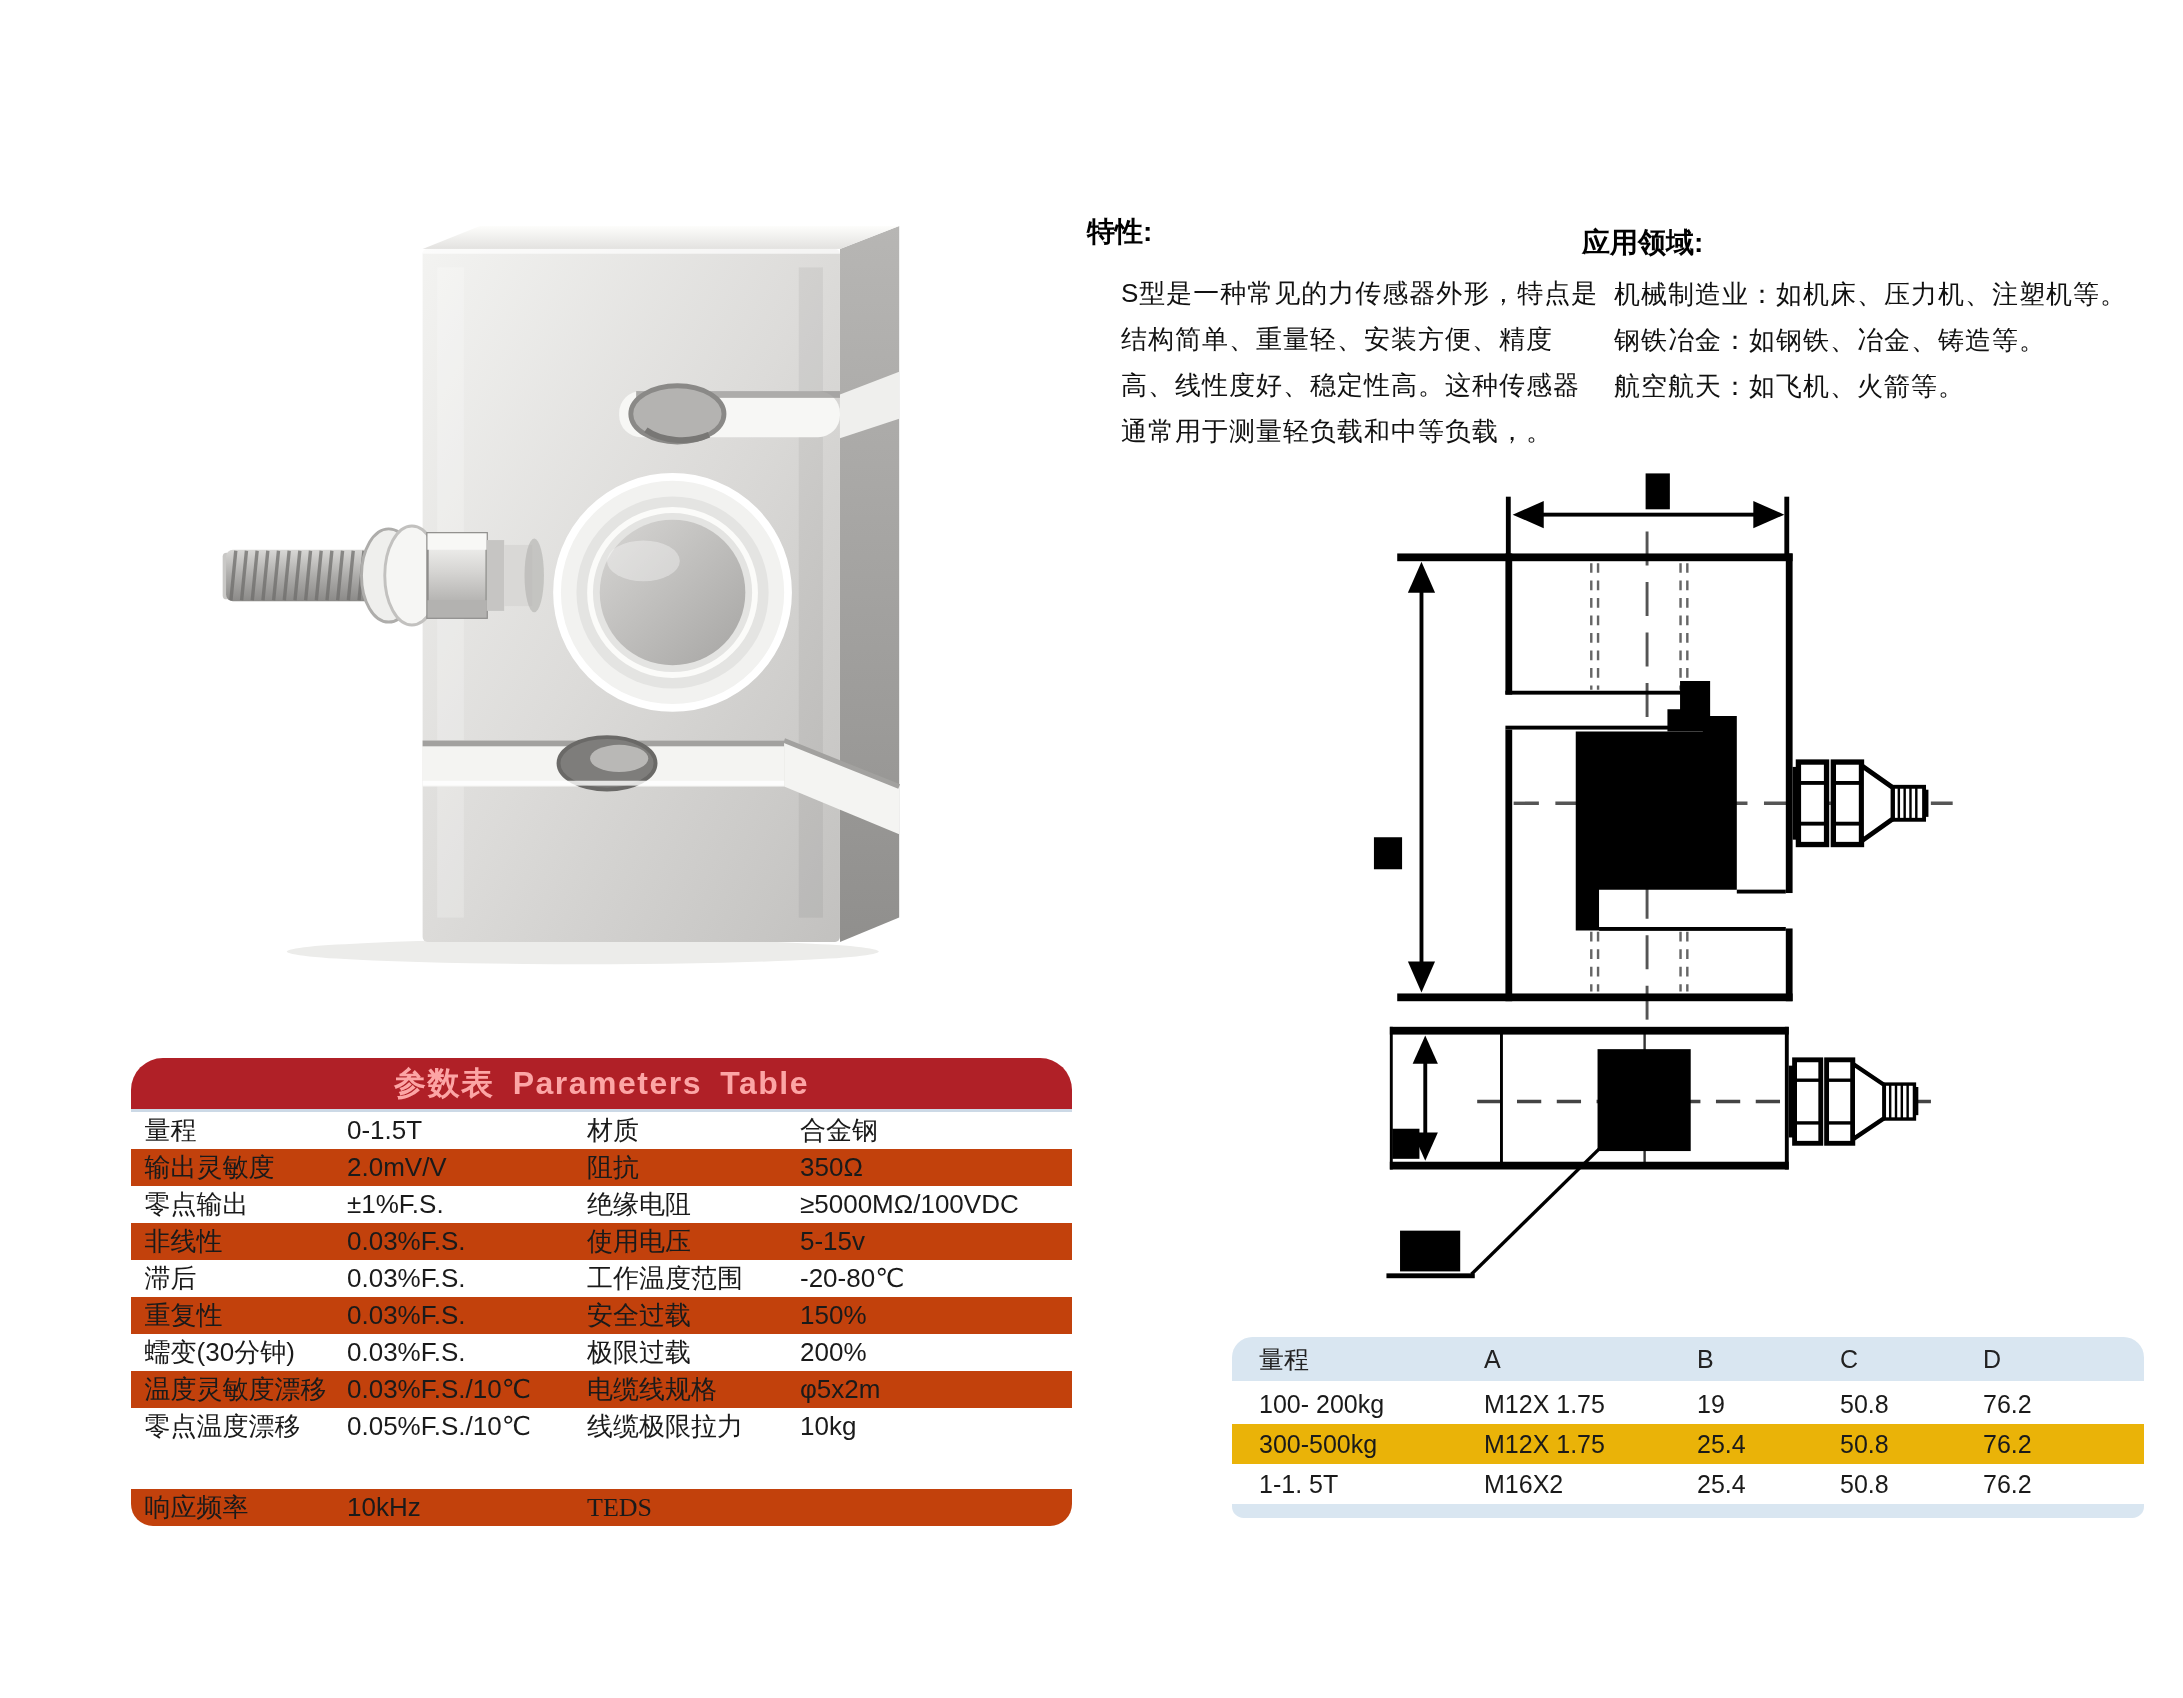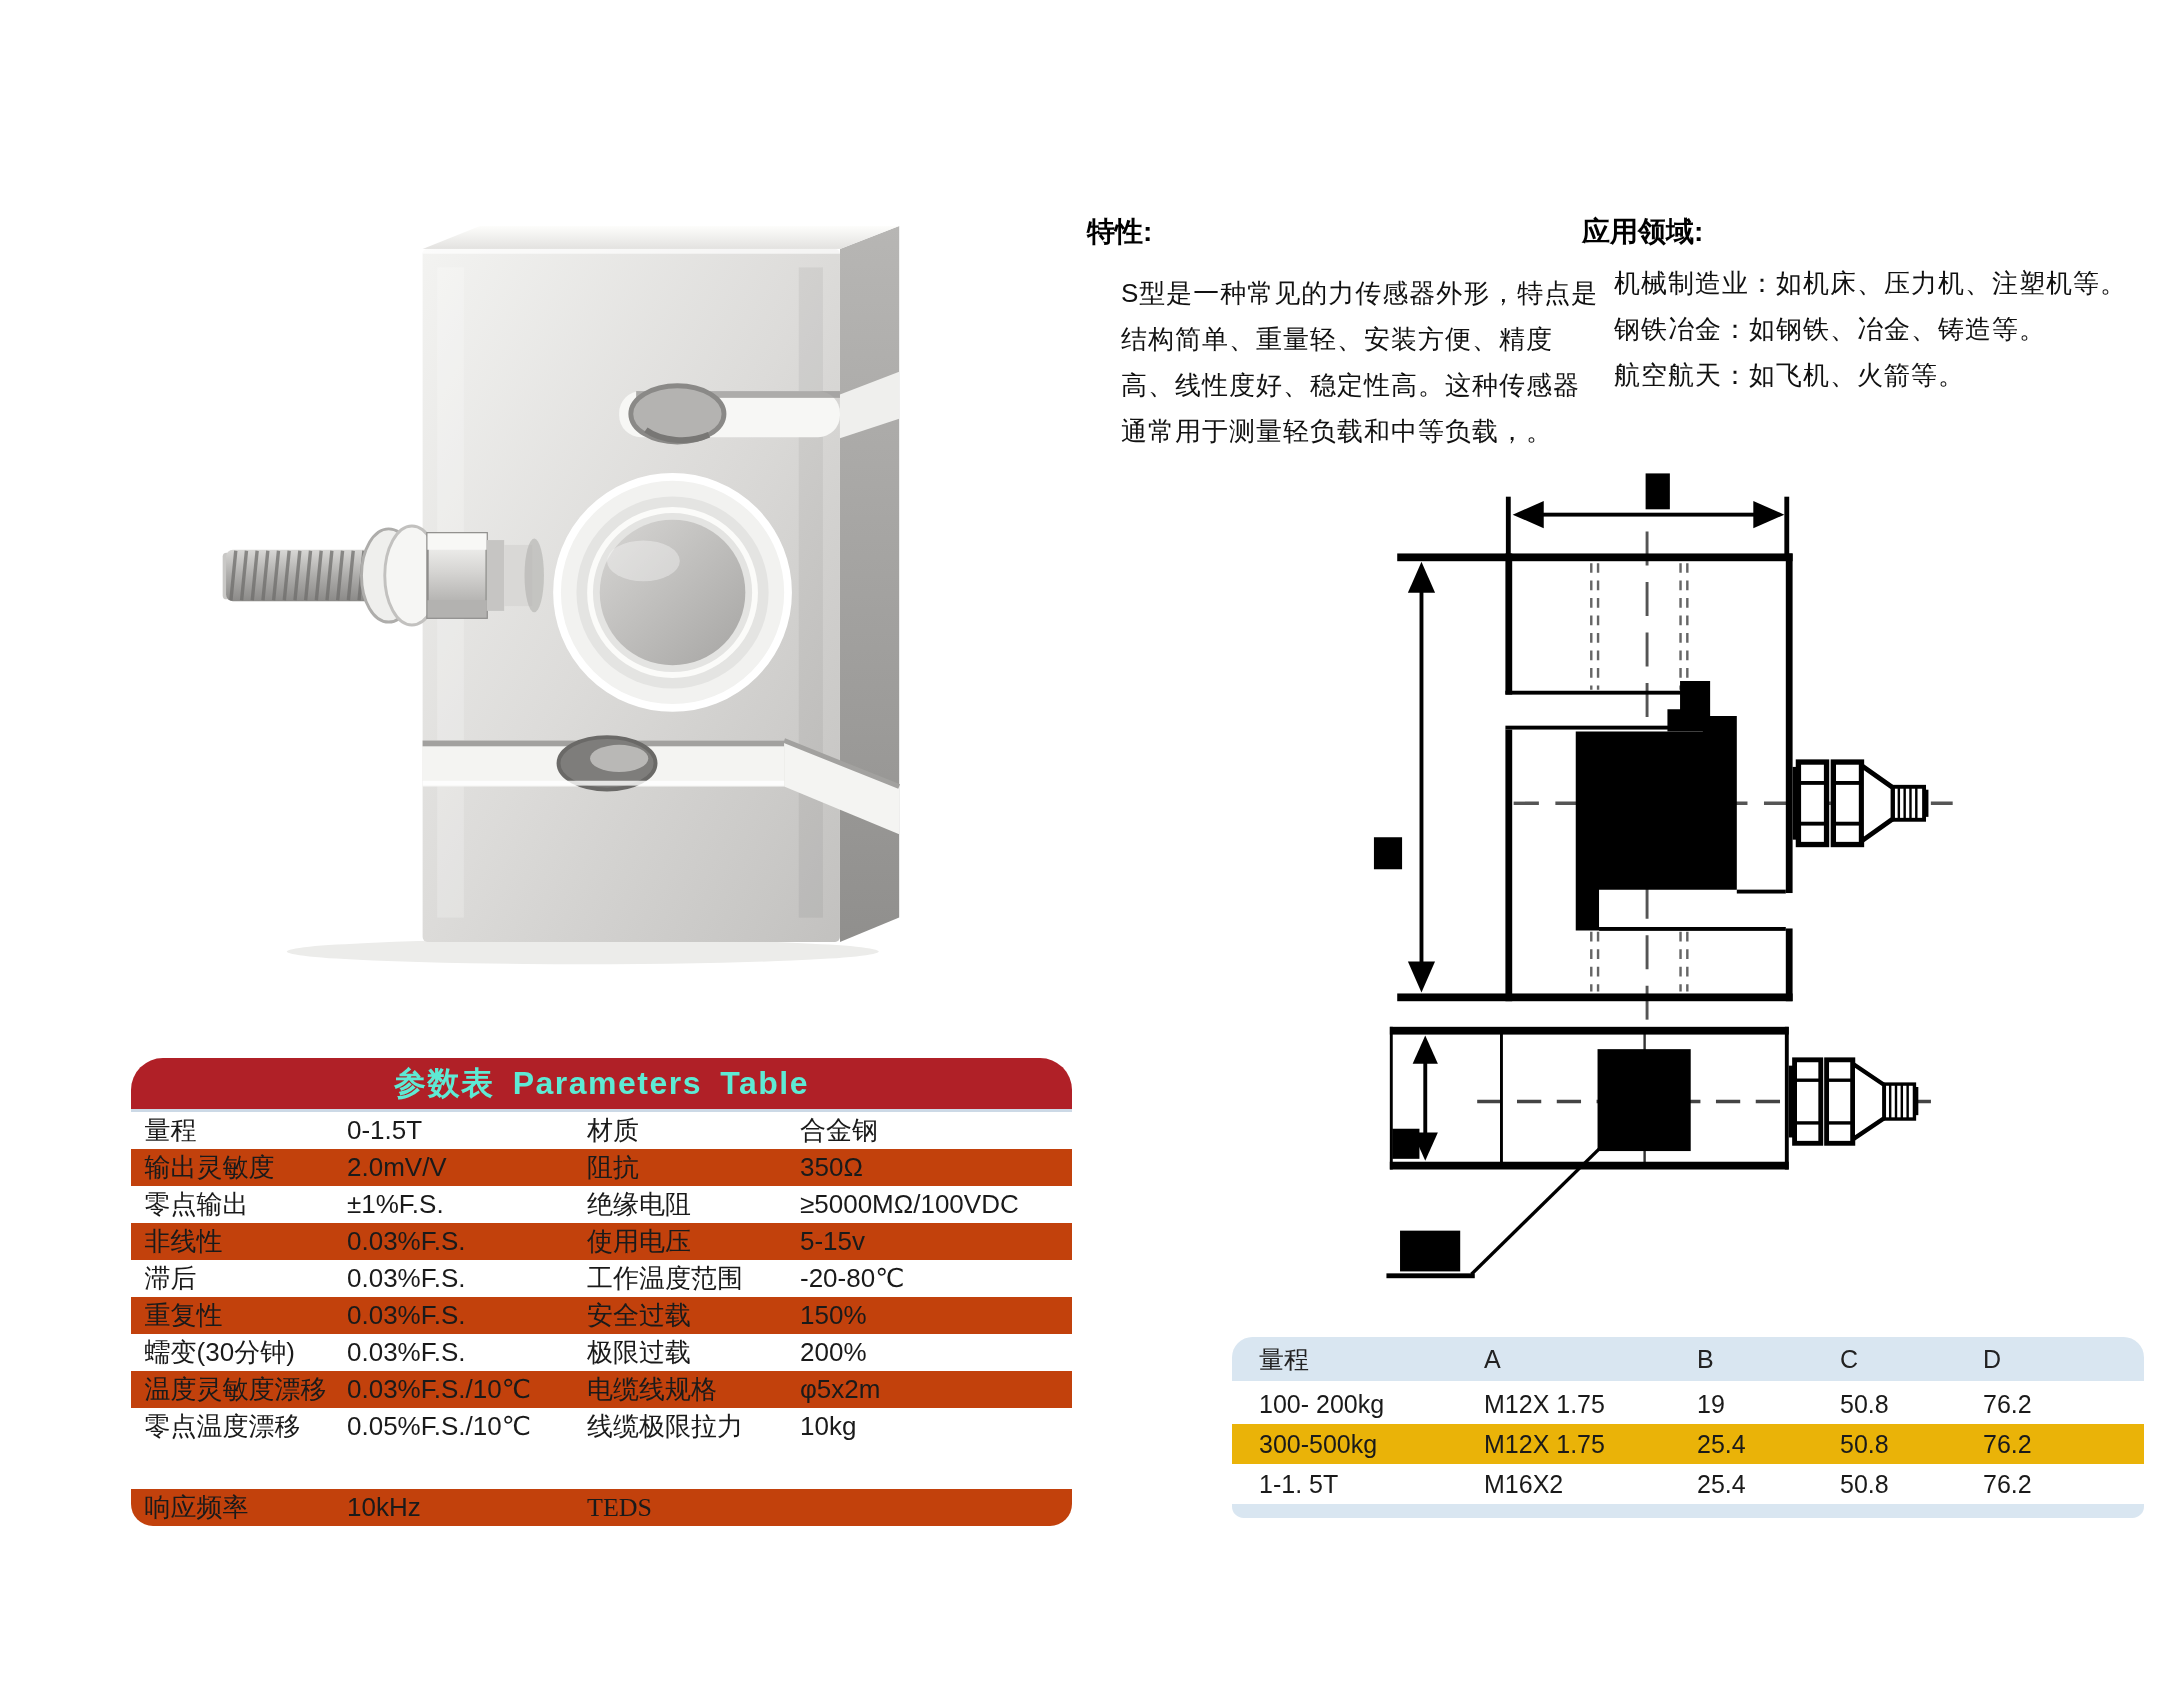--- a/index.html
+++ b/index.html
@@ -6,21 +6,21 @@
   #canvas{position:relative;width:2183px;height:1698px;background:#ffffff;overflow:hidden;
           font-family:"Liberation Sans","DejaVu Sans",sans-serif;color:#1a1a1a;border-radius:22px;}
   .abs{position:absolute;}
   
   .blk-heading{font-size:28px;font-weight:bold;color:#000;white-space:nowrap;}
   .blk-line{font-size:26px;line-height:46px;color:#111;white-space:nowrap;letter-spacing:1px;}
   
   #ptable{left:131px;top:1058px;width:941px;}
   #ptable .banner{height:51px;background:#b02027;border-radius:32px 32px 0 0;
                   display:flex;align-items:center;justify-content:center;}
-  #ptable .banner .title{color:#5eead4;font-size:32px;font-weight:bold;letter-spacing:1.5px;word-spacing:7.8px;}
+  #ptable .banner .title{color:#fca5a5;font-size:32px;font-weight:bold;letter-spacing:1.5px;word-spacing:7.8px;}
   #ptable .underbar{height:3.4px;background:#ccd9e6;}
   .prow{display:flex;align-items:center;height:37px;background:#fff;font-size:26px;}
   .prow.alt{background:#c2410c;}
   .prow.last{border-radius:0 0 22px 22px;margin-top:44px;}
   .pc{box-sizing:border-box;white-space:nowrap;}
   .pc.c1{width:216px;padding-left:13.6px;}
   .pc.c2{width:240px;}
   .pc.c3{width:213px;font-family:Liberation Serif, serif;}
   .pc.c4{flex:1;}
   
@@ -132,21 +132,21 @@
   <div class="abs" style="left:1087px;top:213px;">
     <div class="blk-heading">特性:</div>
     <div style="margin-left:34px;margin-top:19px;">
       <div class="blk-line">S型是一种常见的力传感器外形，特点是</div>
       <div class="blk-line">结构简单、重量轻、安装方便、精度</div>
       <div class="blk-line">高、线性度好、稳定性高。这种传感器</div>
       <div class="blk-line">通常用于测量轻负载和中等负载，。</div>
     </div>
   </div>
 
-  <div class="abs" style="left:1582px;top:213px;">
+  <div class="abs" style="left:1582px;top:224px;">
     <div class="blk-heading">应用领域:</div>
     <div style="margin-left:32px;margin-top:8.7px;">
       <div class="blk-line">机械制造业：如机床、压力机、注塑机等。</div>
       <div class="blk-line">钢铁冶金：如钢铁、冶金、铸造等。</div>
       <div class="blk-line">航空航天：如飞机、火箭等。</div>
     </div>
   </div>
 
   <svg class="abs" style="left:1368px;top:454px;" width="660" height="587" viewBox="0 0 1360 1210">
 

